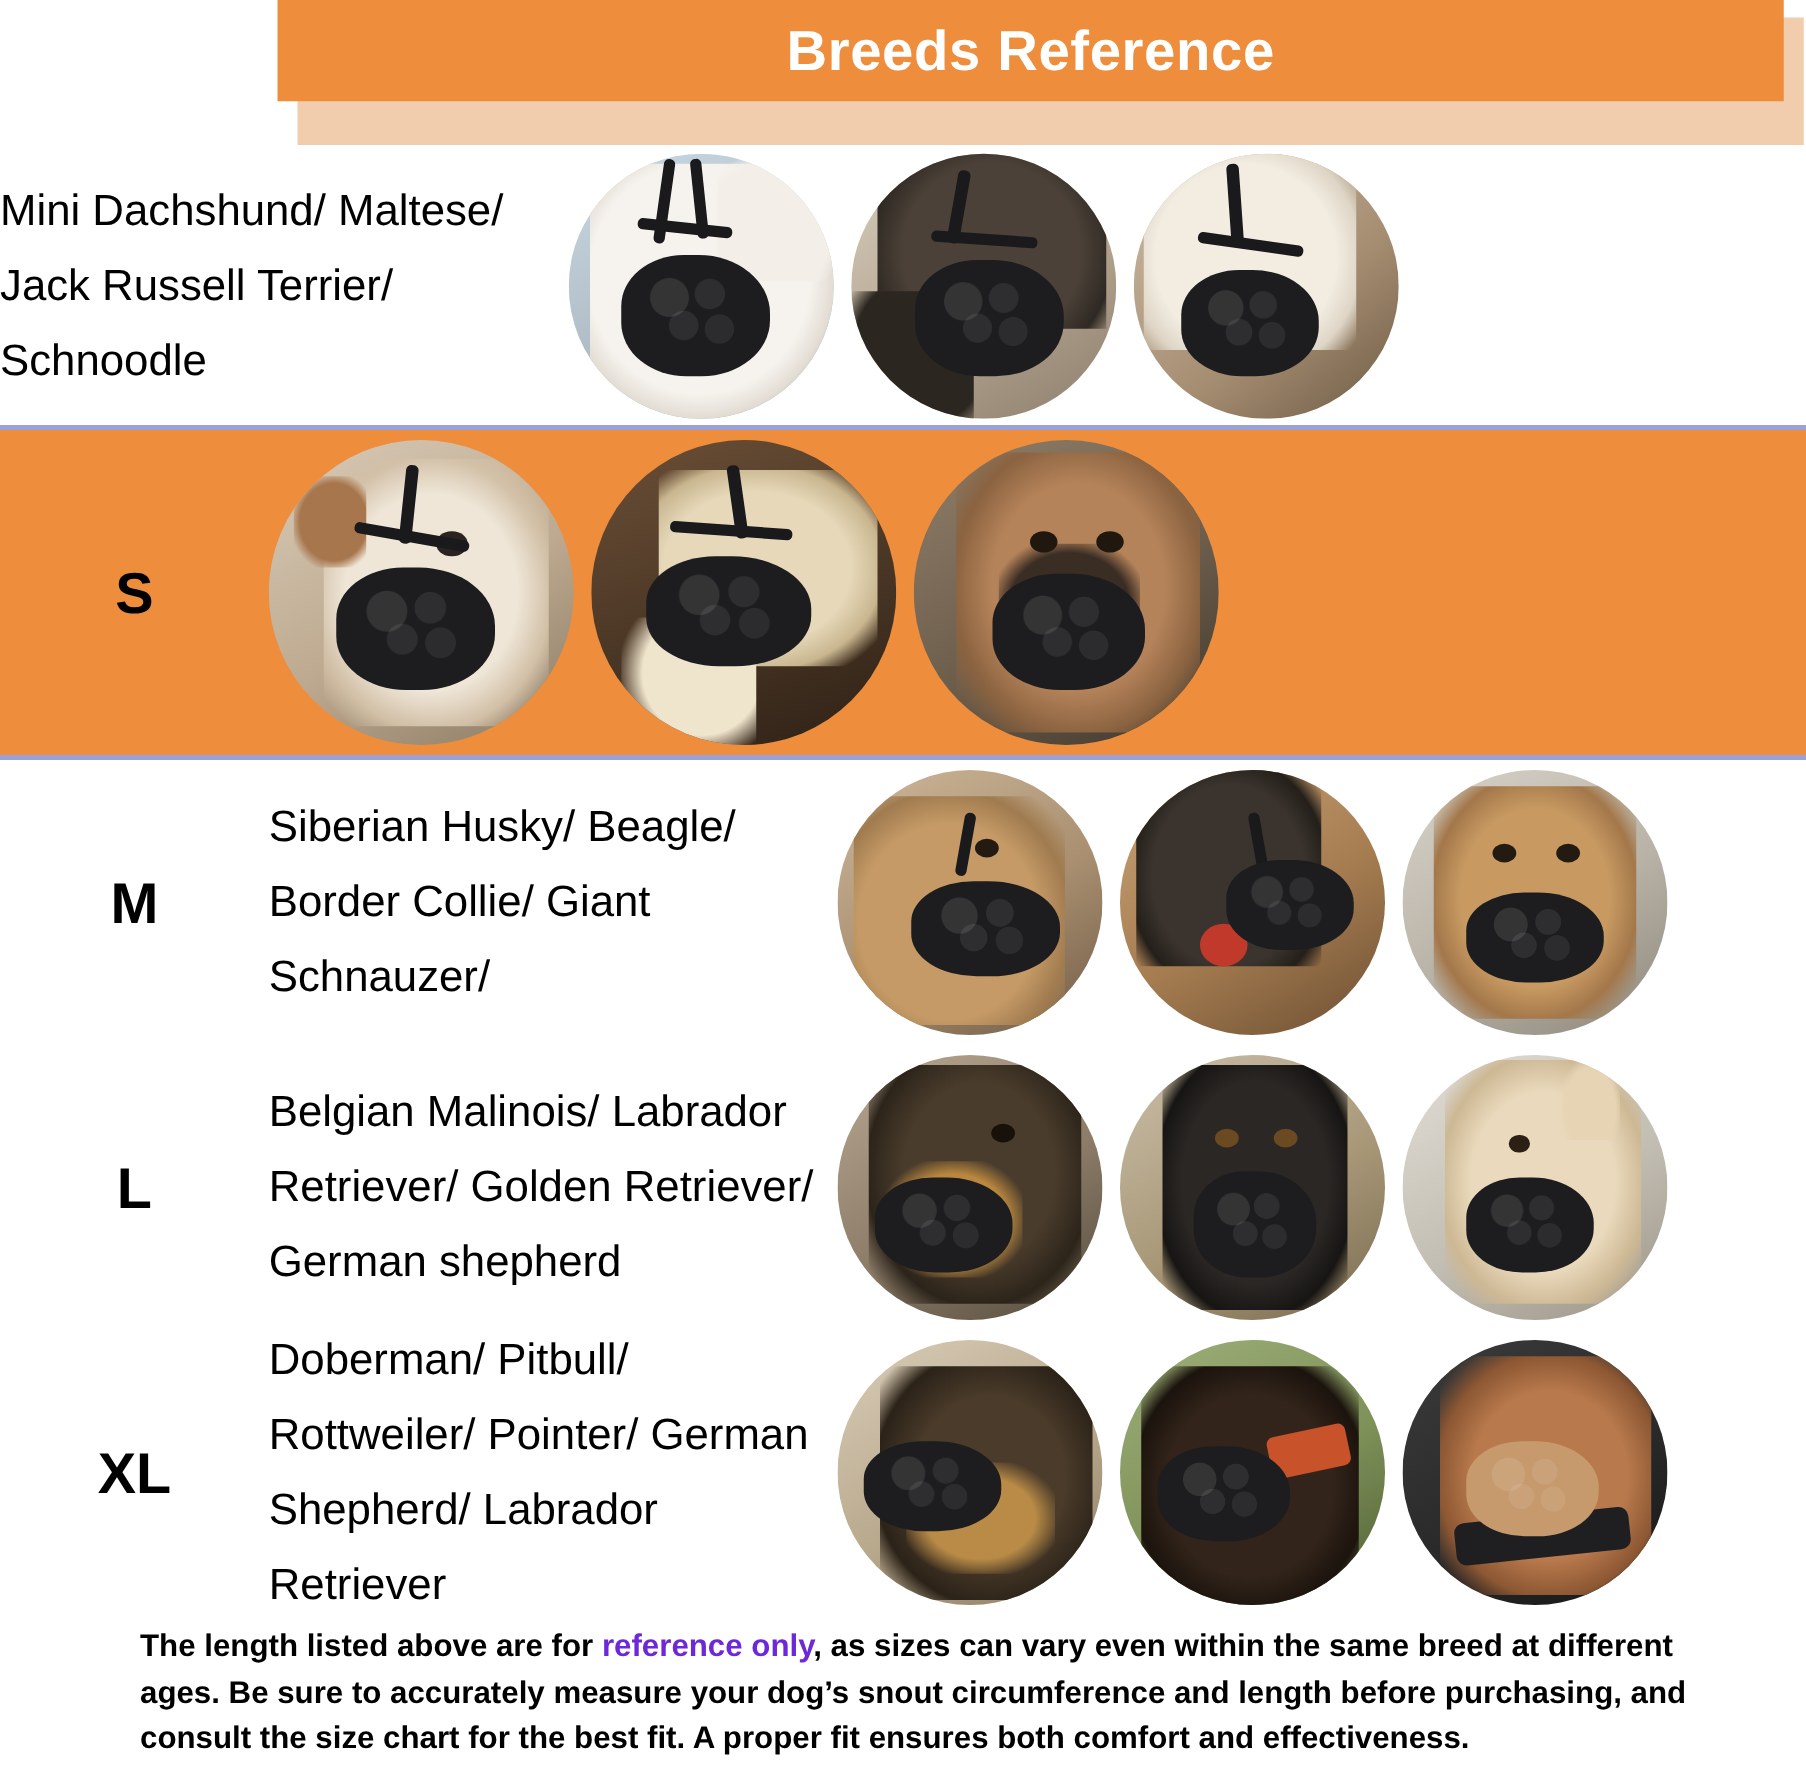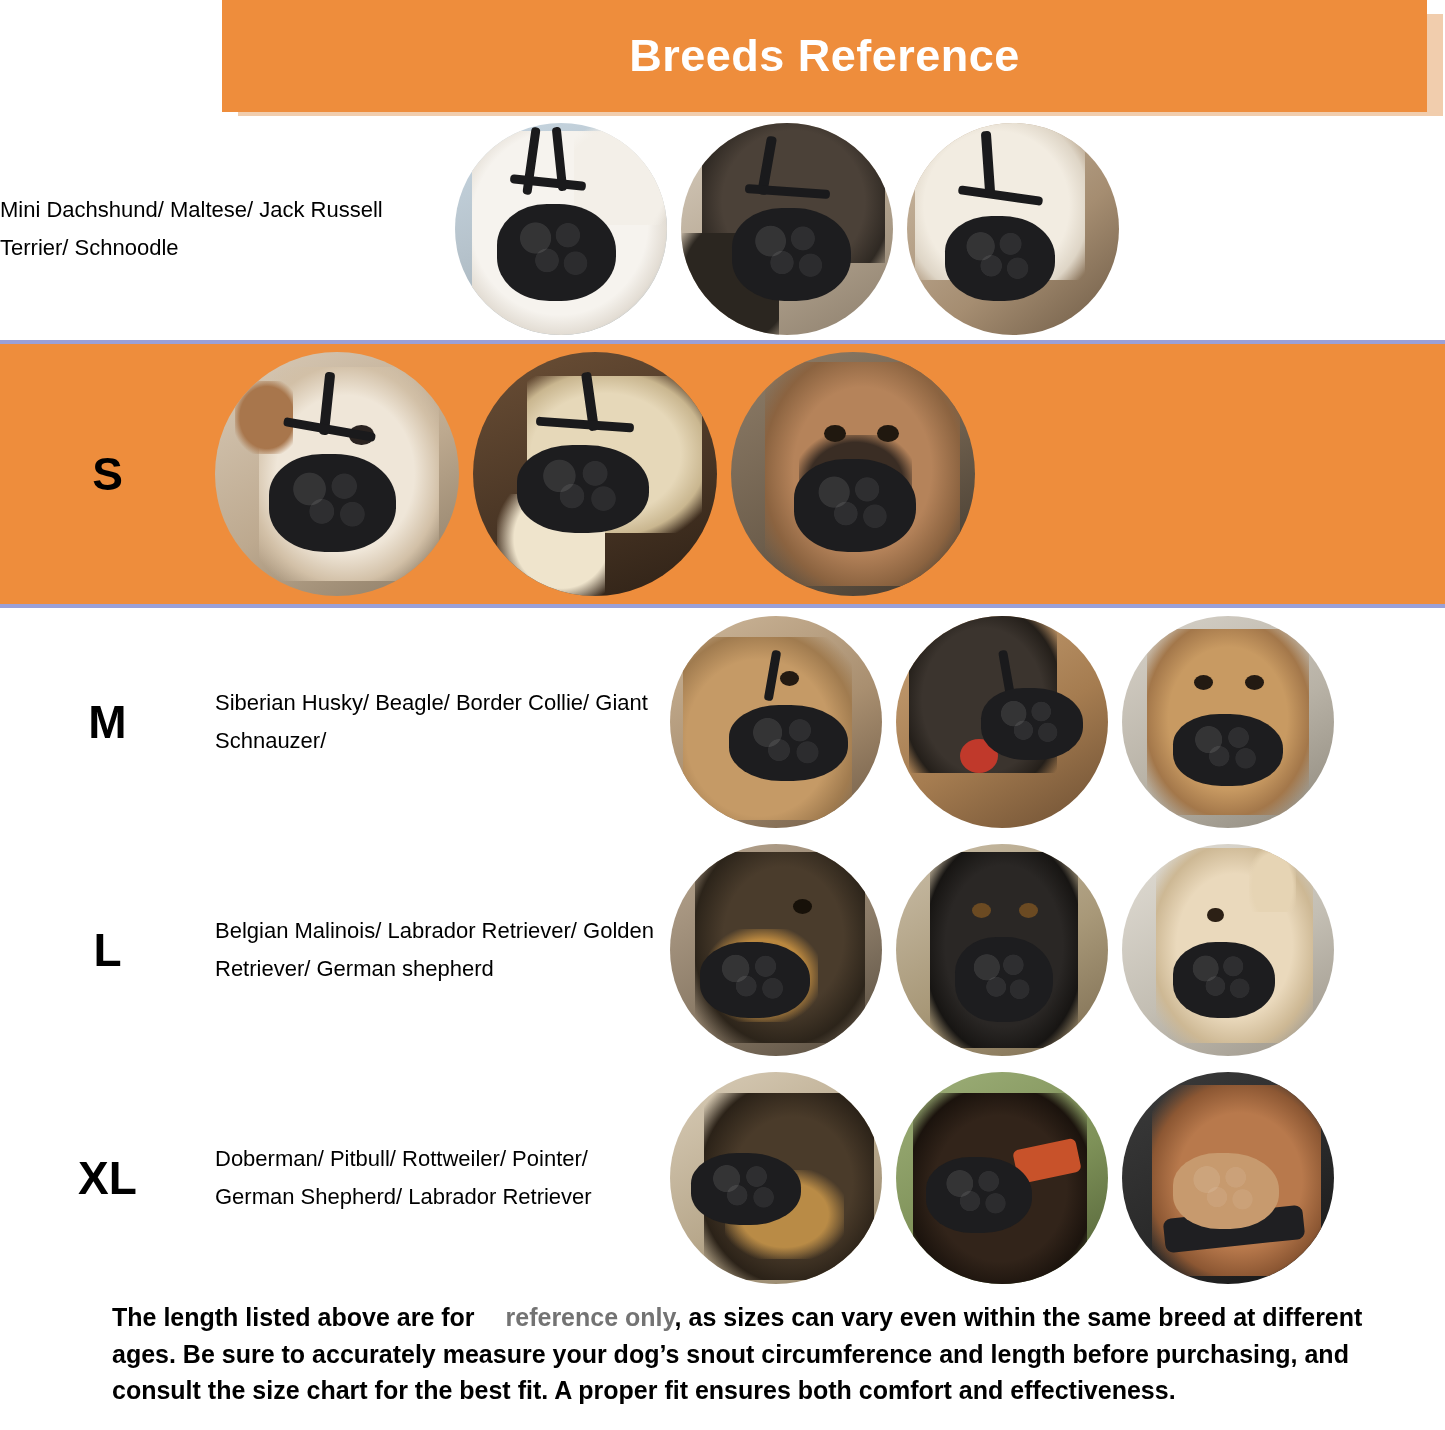--- a/index.html
+++ b/index.html
@@ -28,21 +28,21 @@
     width: 1205px;
     height: 102px;
     background: #e6a46a;
     opacity: .55;
   }
   .title-bar {
     position: absolute;
     left: 222px;
     top: 0px;
     width: 1205px;
-    height: 112px;
+    height: 81px;
     background: #ee8d3c;
     display: flex;
     align-items: center;
     justify-content: center;
   }
   .title-text {
     color: #ffffff;
     font-size: 45px;
     font-weight: bold;
     letter-spacing: .5px;
@@ -67,21 +67,21 @@
     width: 215px;
     flex: 0 0 215px;
     text-align: center;
     font-size: 46px;
     font-weight: bold;
     line-height: 1;
   }
   .breeds-cell {
     width: 455px;
     flex: 0 0 455px;
-    font-size: 22px;
+    font-size: 35px;
     line-height: 1.72;
     padding-right: 10px;
     box-sizing: border-box;
   }
   .row.highlight .breeds-cell {
     font-size: 29px;
     font-weight: bold;
     line-height: 1.55;
     padding-left: 24px;
   }
@@ -127,21 +127,21 @@
   
   .footer {
     position: absolute;
     left: 112px;
     right: 60px;
     bottom: 22px;
     font-size: 25px;
     font-weight: bold;
     line-height: 1.45;
   }
-  .accent { color: #737373; margin-left: 24px; }
+  .accent { color: #6d28d9; }
 </style>
 </head>
 <body>
 
 <div class="title-wrap">
   <div class="title-shadow"></div>
   <div class="title-bar">
     <div class="title-text">Breeds Reference</div>
   </div>
 </div>

